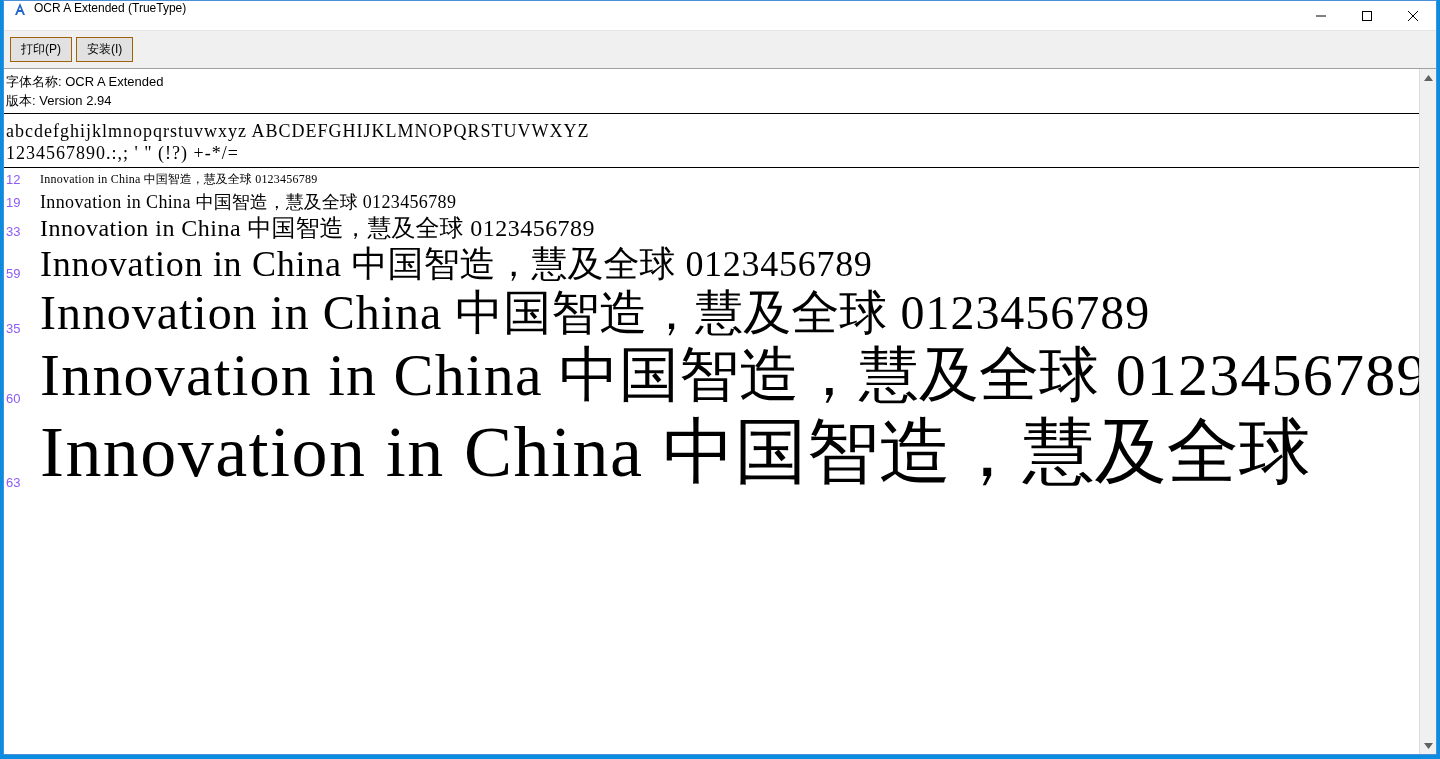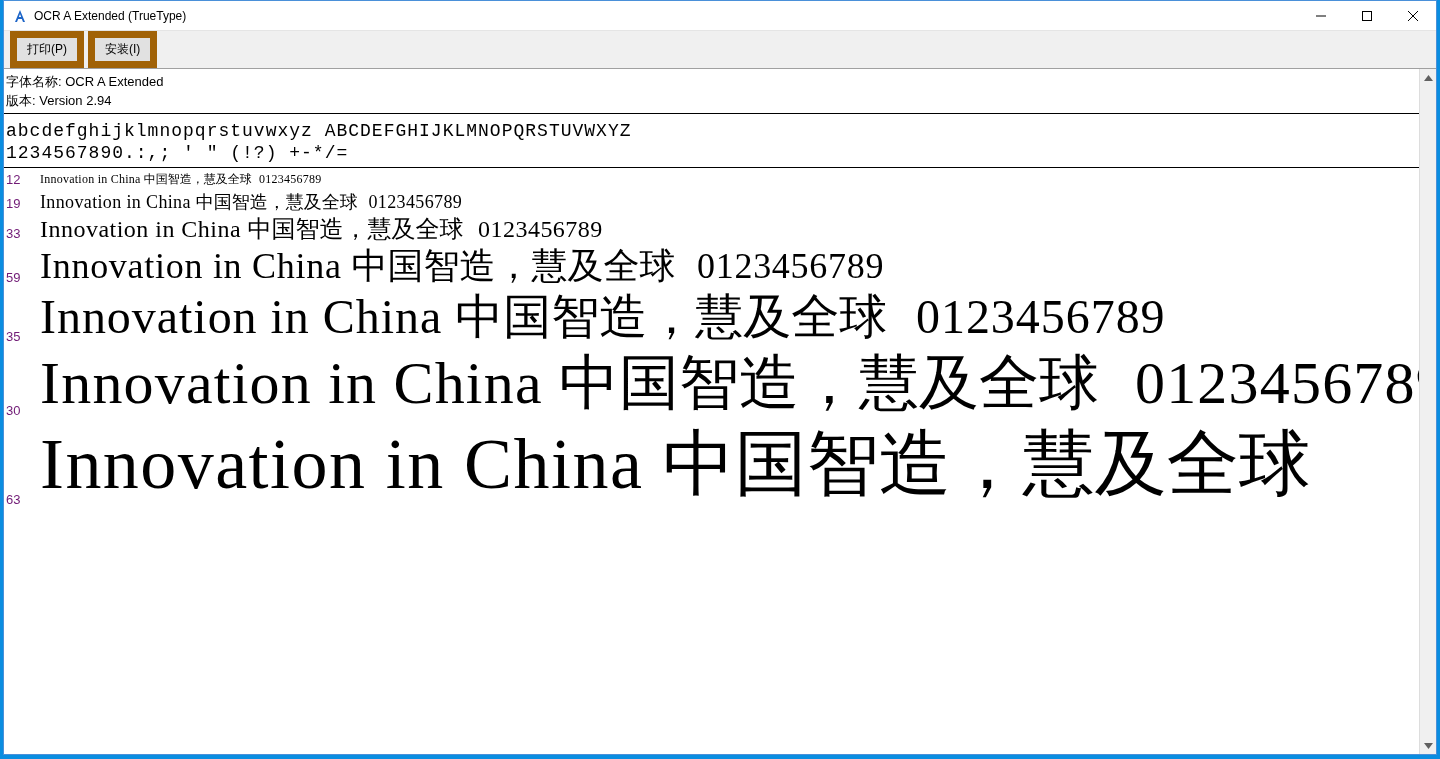--- a/index.html
+++ b/index.html
@@ -9,21 +9,20 @@
     left: 3px; top: 0; right: 3px; bottom: 4px;
     background: #fff;
     border: 1px solid #4a90d9;
     display: flex;
     flex-direction: column;
   }
   .titlebar {
     height: 30px;
     background: #fff;
     display: flex;
-    align-items: center;
     padding-left: 8px;
     border-bottom: 1px solid #e5e5e5;
   }
   .titlebar .app-icon {
     width: 16px; height: 16px;
     margin-right: 6px;
     display: inline-flex; align-items: center; justify-content: center;
   }
   .titlebar .title {
     font-size: 12px;
@@ -47,21 +46,21 @@
   .toolbar {
     height: 38px;
     background: #f0f0f0;
     border-bottom: 1px solid #a0a0a0;
     display: flex;
     align-items: center;
     padding: 0 6px;
     gap: 4px;
   }
   .tb-btn {
-    border: 7px solid #a16207;
+    border: 1px solid #a16207;
     background: #e1e1e1;
     padding: 3px 10px;
     font-size: 12px;
     color: #000;
   }
   .content {
     flex: 1;
     overflow: hidden;
     position: relative;
     background: #fff;
@@ -93,56 +92,56 @@
     margin: 2px 0 2px 0;
   }
   .meta-block {
     padding: 4px 2px 0 2px;
     font-size: 13px;
     line-height: 1.45;
     color: #000;
   }
   .glyph-block {
     padding: 4px 2px 0 2px;
-    font-family: Liberation Mono, monospace;
+    font-family: Liberation Serif, serif;
     font-size: 18px;
     line-height: 1.25;
     letter-spacing: 1px;
     white-space: pre;
     color: #000;
   }
   .samples {
     padding-top: 2px;
   }
   .sample-row {
     display: flex;
     align-items: baseline;
     white-space: nowrap;
     overflow: hidden;
   }
   .size-label {
     font-family: "Segoe UI", sans-serif;
     font-size: 13px;
-    color: #701a75;
+    color: #8b5cf6;
     width: 36px;
     padding-left: 2px;
     flex-shrink: 0;
     align-self: flex-end;
     padding-bottom: 4px;
   }
   .sample-text {
     color: #000;
     white-space: nowrap;
   }
   .sample-text .ocr {
     font-family: Liberation Serif, serif;
     letter-spacing: 0.02em;
   }
   .sample-text .cjk {
-    font-family: Liberation Mono, monospace;
+    font-family: Liberation Sans, sans-serif;
   }
 </style>
 </head>
 <body>
 
 <div class="window">
 
   <div class="titlebar">
     <span class="app-icon">
       <svg width="16" height="16" viewBox="0 0 16 16">
@@ -204,21 +203,21 @@
           </div>
           <div class="sample-row">
             <span class="size-label">59</span>
             <span class="sample-text" style="font-size: 36px; line-height: 1.15;"><span class="ocr">Innovation in China </span><span class="cjk">中国智造，慧及全球 </span><span class="ocr">0123456789</span></span>
           </div>
           <div class="sample-row">
             <span class="size-label">35</span>
             <span class="sample-text" style="font-size: 48px; line-height: 1.15;"><span class="ocr">Innovation in China </span><span class="cjk">中国智造，慧及全球 </span><span class="ocr">0123456789</span></span>
           </div>
           <div class="sample-row">
-            <span class="size-label">30</span>
+            <span class="size-label">60</span>
             <span class="sample-text" style="font-size: 60px; line-height: 1.15;"><span class="ocr">Innovation in China </span><span class="cjk">中国智造，慧及全球 </span><span class="ocr">0123456789</span></span>
           </div>
           <div class="sample-row">
             <span class="size-label">63</span>
             <span class="sample-text" style="font-size: 72px; line-height: 1.15;"><span class="ocr">Innovation in China </span><span class="cjk">中国智造，慧及全球 </span></span>
           </div>
         </div>
 
     </div>
 

